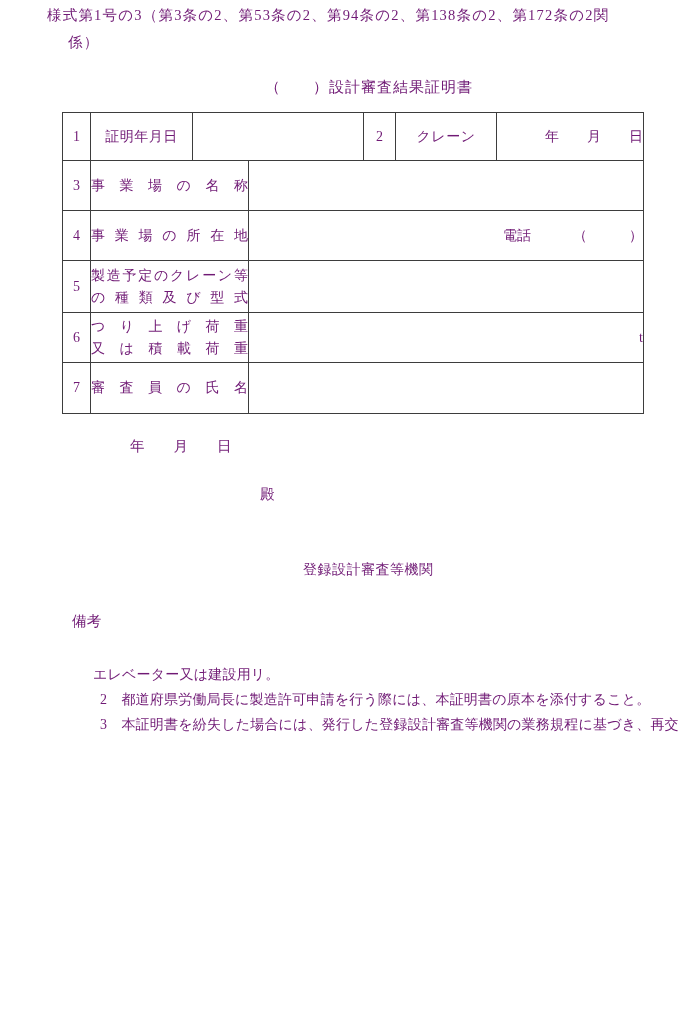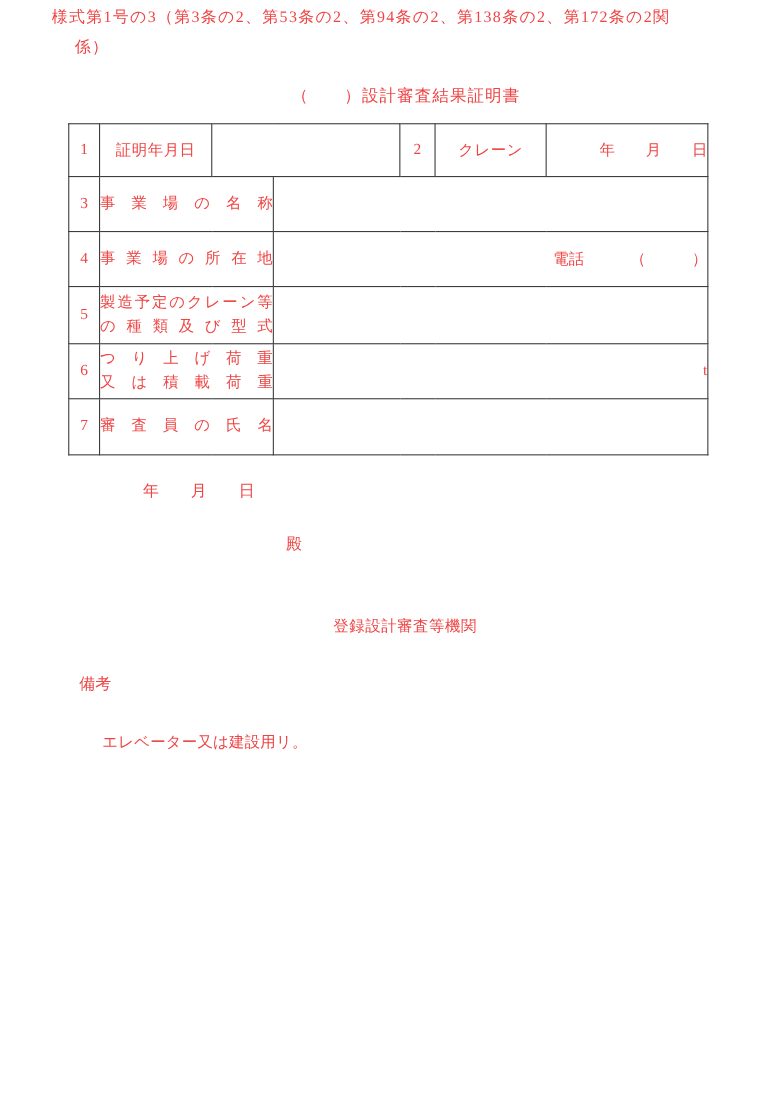--- a/index.html
+++ b/index.html
@@ -1,19 +1,19 @@
 <!DOCTYPE html>
 <html><head>
 <meta charset="utf-8">
 <style>
   * { margin:0; padding:0; box-sizing:border-box; }
   html,body { background:#ffffff; }
   .page {
     position:relative; width:698px; height:733px; background:#ffffff;
-    font-family:"Liberation Serif","DejaVu Serif",serif; color:#ef4444;
+    font-family:"Liberation Serif","DejaVu Serif",serif; color:#701a75;
     overflow:hidden;
   }
   .abs { position:absolute; white-space:nowrap; }
 
   .header-line { font-size:14.5px; letter-spacing:1.2px; }
   #hdr1 { left:47px; top:6px; }
   #hdr2 { left:68px; top:33px; }
 
   #title { left:0; top:78px; width:698px; text-align:center; padding-left:40px;
            font-size:15px; letter-spacing:1px; }
@@ -175,15 +175,17 @@
     </tr>
   </tbody>
     </table>
 
   <div class="abs" id="date-line">年　　月　　日</div>
   <div class="abs" id="dono">殿</div>
   <div class="abs" id="issuer">登録設計審査等機関</div>
 
   <div class="abs note" id="notes-heading">備考</div>
   <div class="abs note" id="n1l2">エレベーター又は建設用リ。</div>
+  <div class="abs note" id="n2l1">2　都道府県労働局長に製造許可申請を行う際には、本証明書の原本を添付すること。</div>
+  <div class="abs note" id="n3l1">3　本証明書を紛失した場合には、発行した登録設計審査等機関の業務規程に基づき、再交</div>
   <div class="abs note" id="n3l2">付処理を行うこと。</div>
 
 </div>
 
 </body></html>

